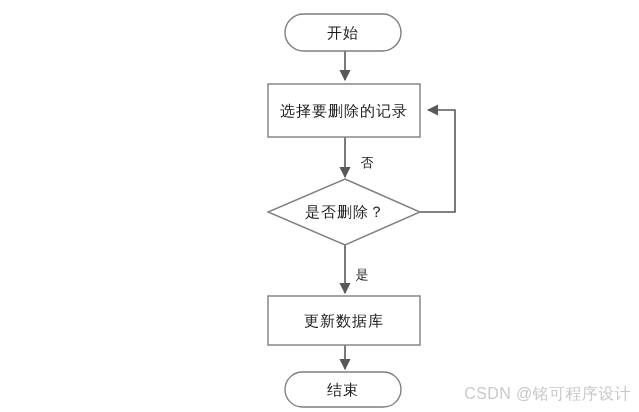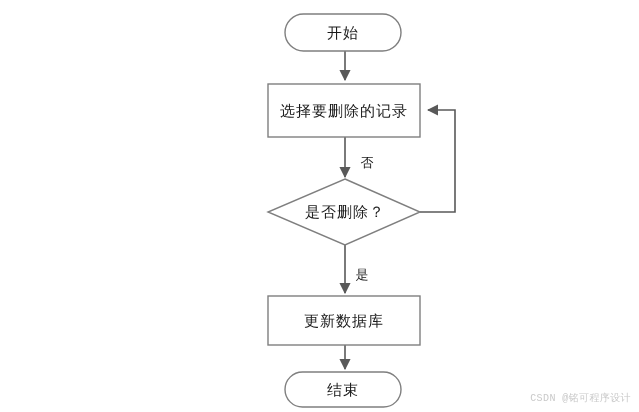--- a/index.html
+++ b/index.html
@@ -47,23 +47,23 @@
     fill: none;
   }
   .arrow-head {
     fill: #595959;
     stroke: none;
   }
   #watermark {
     position: absolute;
     right: 8px;
     bottom: 7px;
-    font-size: 10px;
+    font-size: 16px;
     color: #c9c9c9;
-    font-family: Liberation Mono, monospace;
+    font-family: Liberation Sans, sans-serif;
     white-space: nowrap;
     letter-spacing: 0.4px;
   }
 </style>
 </head>
 <body>
 
 <svg id="flow-canvas" viewBox="0 0 639 412">
 
   <defs>

